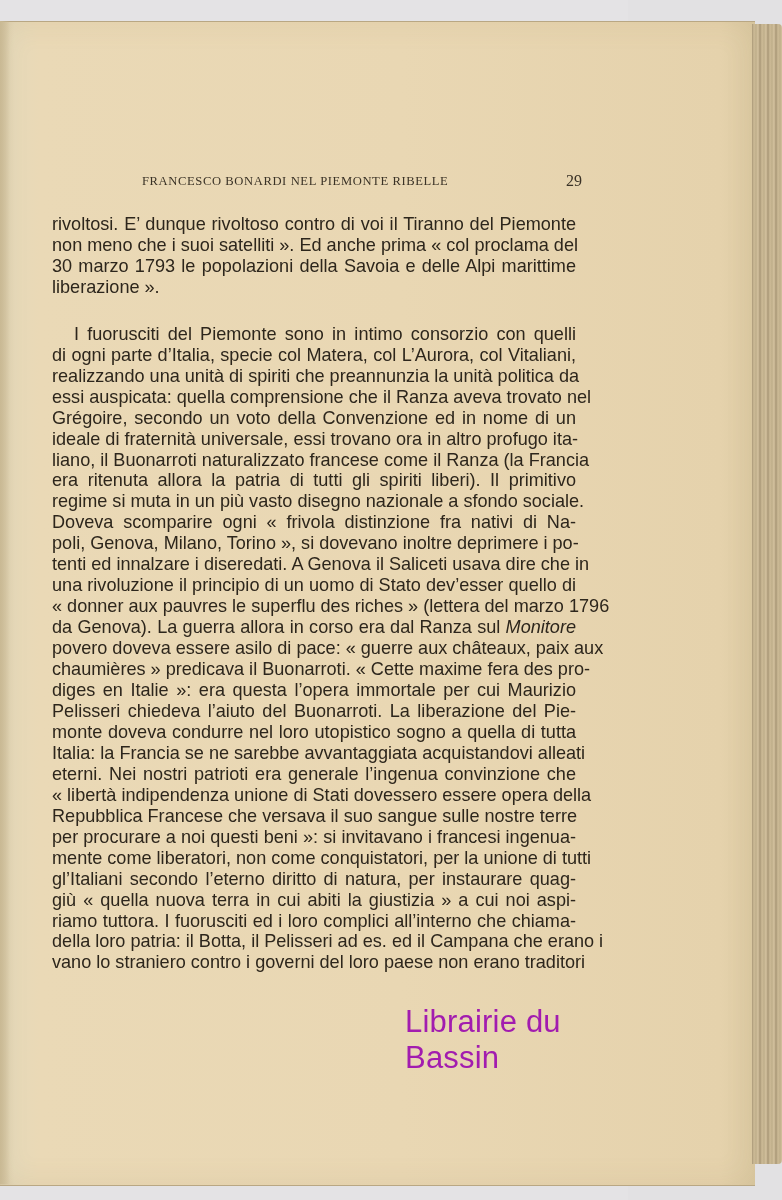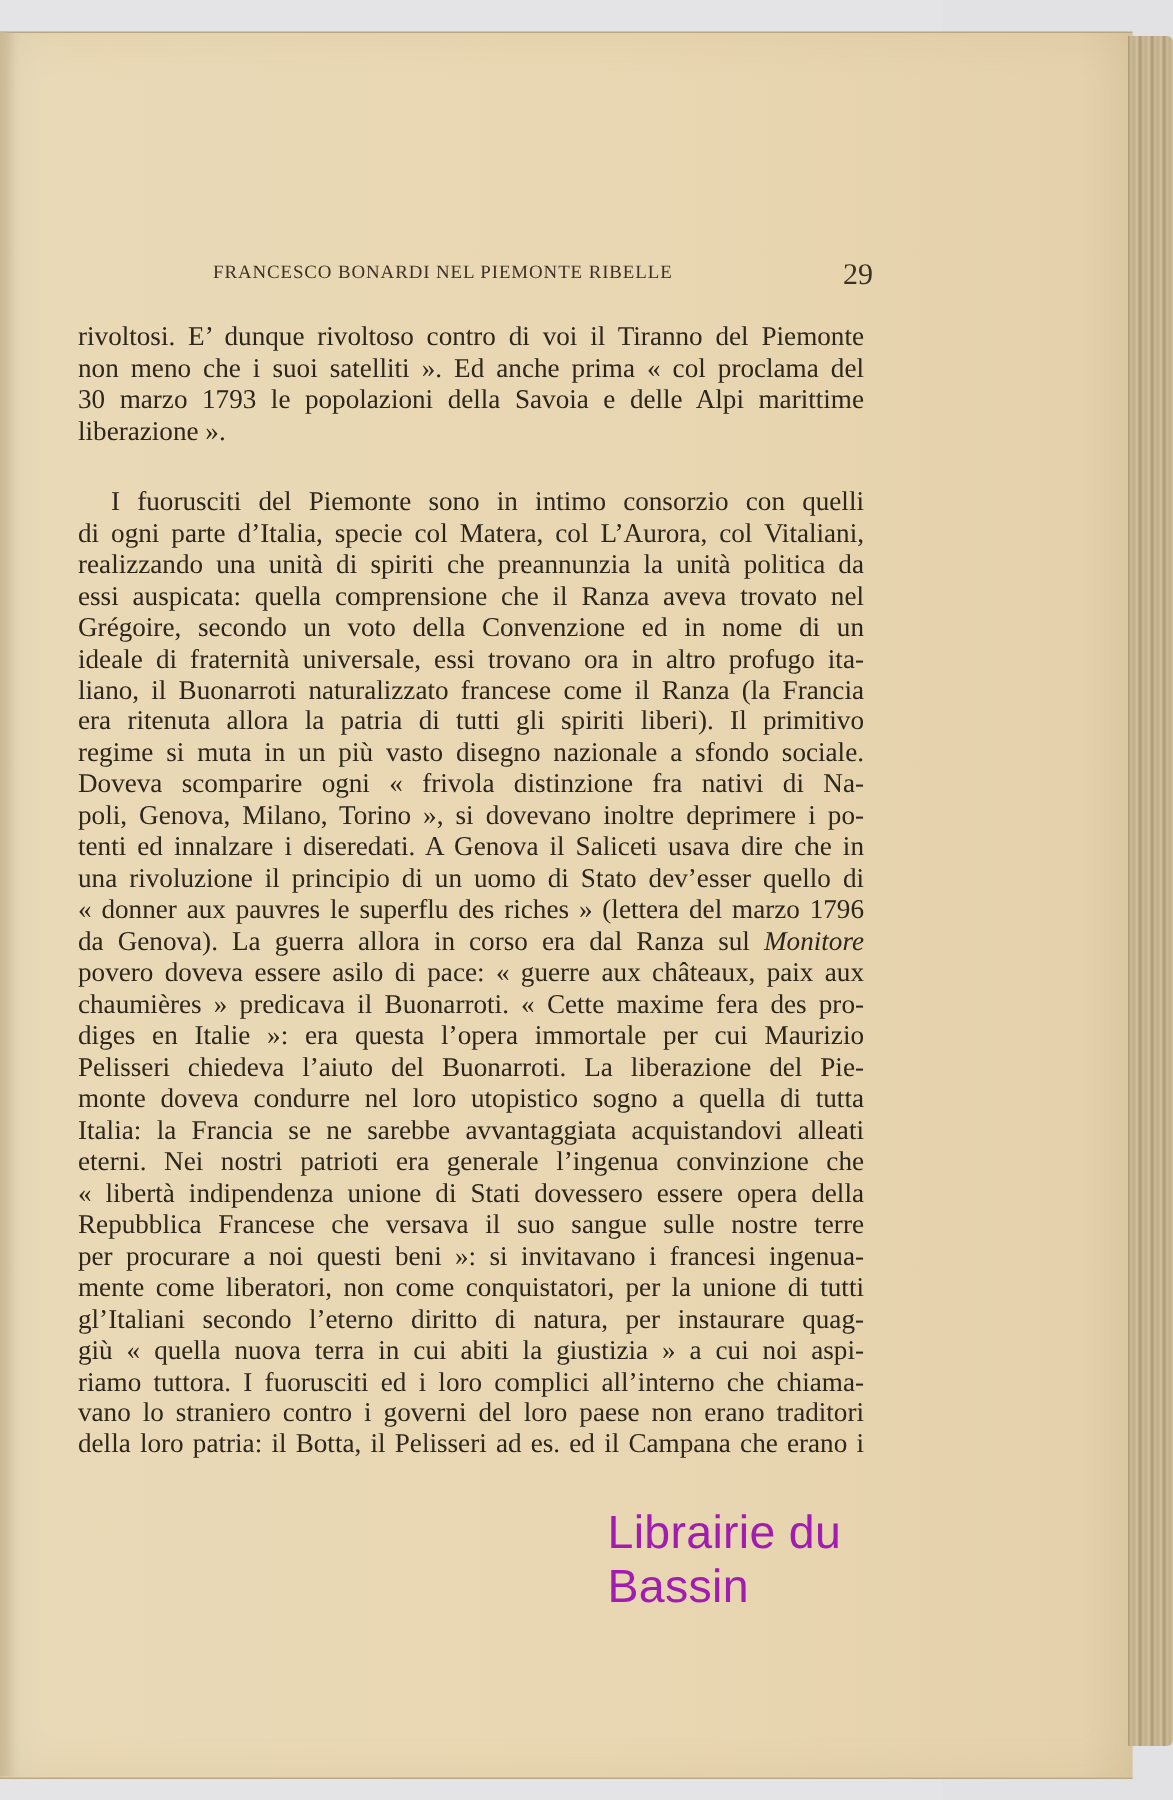--- a/index.html
+++ b/index.html
@@ -50,30 +50,30 @@
     top: 174px;
     width: 440px;
     font-family: "Liberation Serif", "DejaVu Serif", serif;
     font-size: 12.6px;
     letter-spacing: 0.6px;
     color: #3a3226;
     display: flex;
     justify-content: space-between;
   }
   .running-head .page-num {
-    font-size: 20px;
+    font-size: 16px;
     letter-spacing: 0;
     margin-top: -2px;
   }
   .body-text {
     position: absolute;
     left: 52px;
     top: 214px;
     width: 524px;
-    font-family: Liberation Serif, serif;
+    font-family: Liberation Sans, sans-serif;
     font-size: 18.1px;
     line-height: 20.95px;
     color: #2d261c;
   }
   .body-text .line {
     display: block;
     white-space: nowrap;
     text-align: justify;
     text-align-last: justify;
   }
@@ -139,18 +139,18 @@
     <span class="line">monte doveva condurre nel loro utopistico sogno a quella di tutta</span>
     <span class="line">Italia: la Francia se ne sarebbe avvantaggiata acquistandovi alleati</span>
     <span class="line">eterni. Nei nostri patrioti era generale l’ingenua convinzione che</span>
     <span class="line">« libertà indipendenza unione di Stati dovessero essere opera della</span>
     <span class="line">Repubblica Francese che versava il suo sangue sulle nostre terre</span>
     <span class="line">per procurare a noi questi beni »: si invitavano i francesi ingenua-</span>
     <span class="line">mente come liberatori, non come conquistatori, per la unione di tutti</span>
     <span class="line">gl’Italiani secondo l’eterno diritto di natura, per instaurare quag-</span>
     <span class="line">giù « quella nuova terra in cui abiti la giustizia » a cui noi aspi-</span>
     <span class="line">riamo tuttora. I fuorusciti ed i loro complici all’interno che chiama-</span>
+    <span class="line">della loro patria: il Botta, il Pelisseri ad es. ed il Campana che erano i</span>
     <span class="line">vano lo straniero contro i governi del loro paese non erano traditori</span>
-    <span class="line">della loro patria: il Botta, il Pelisseri ad es. ed il Campana che erano i</span>
   </div>
 
   <div class="watermark">Librairie du Bassin</div>
 </div>
 
 </body></html>

